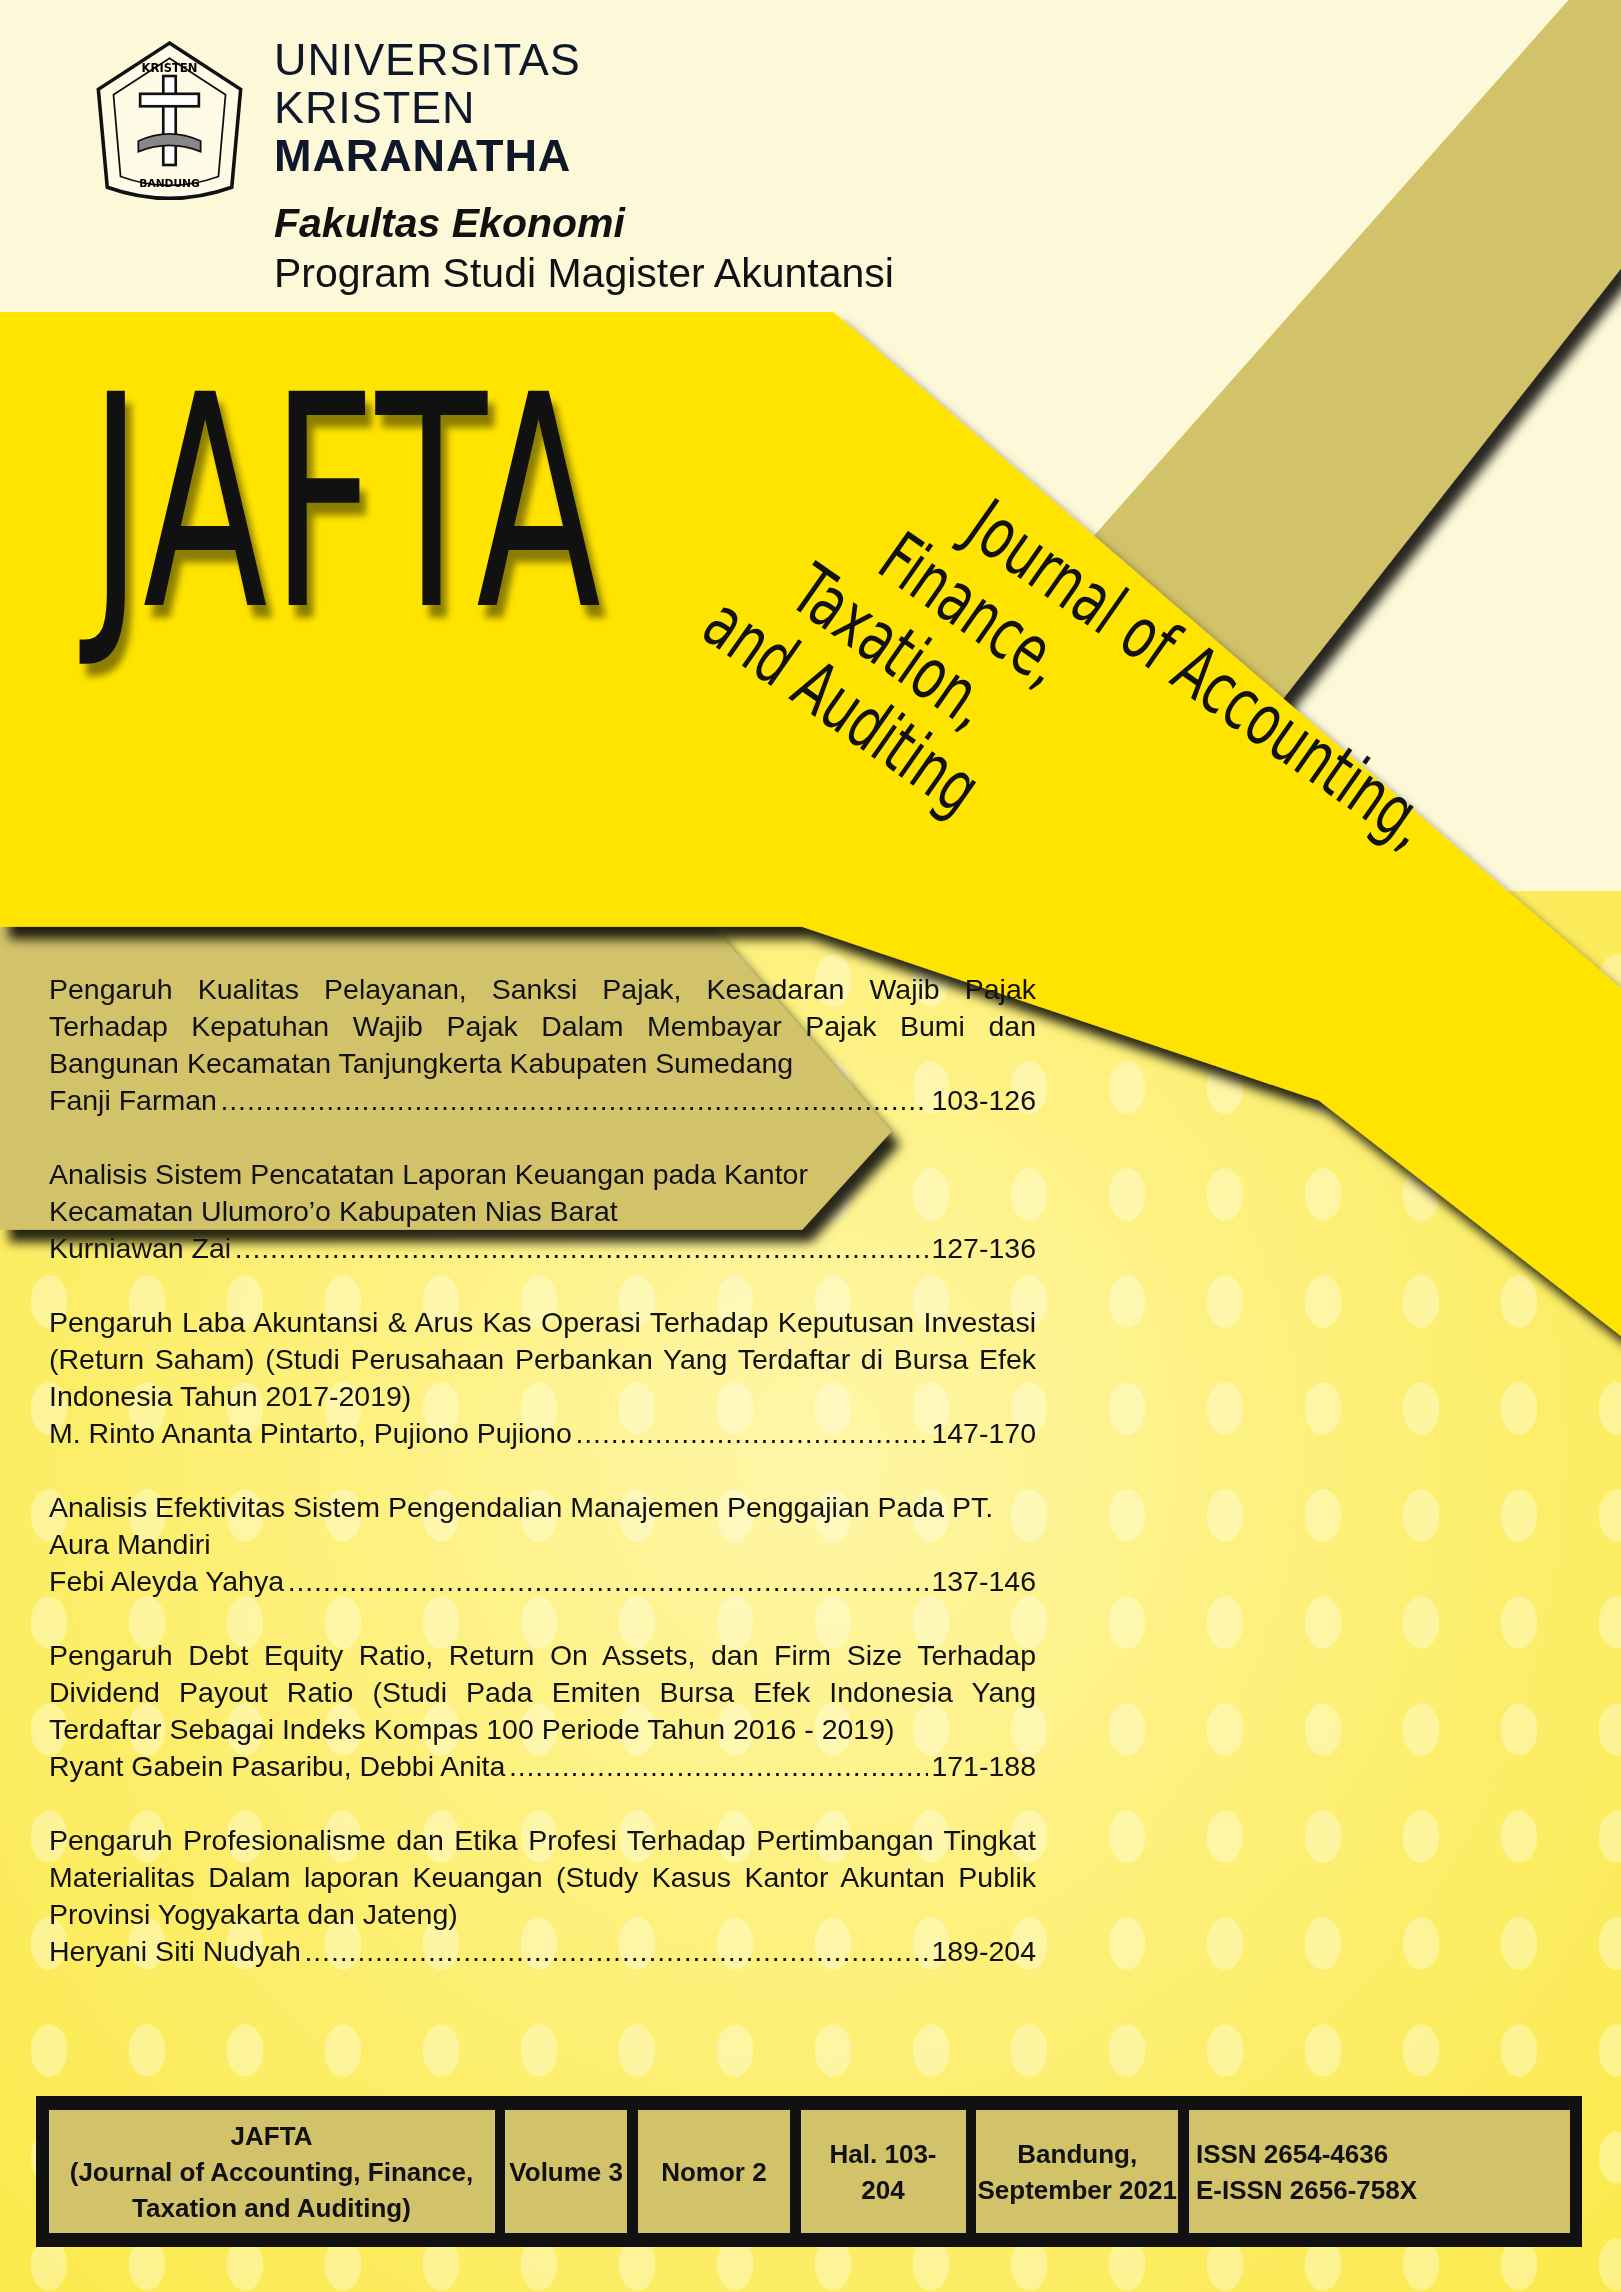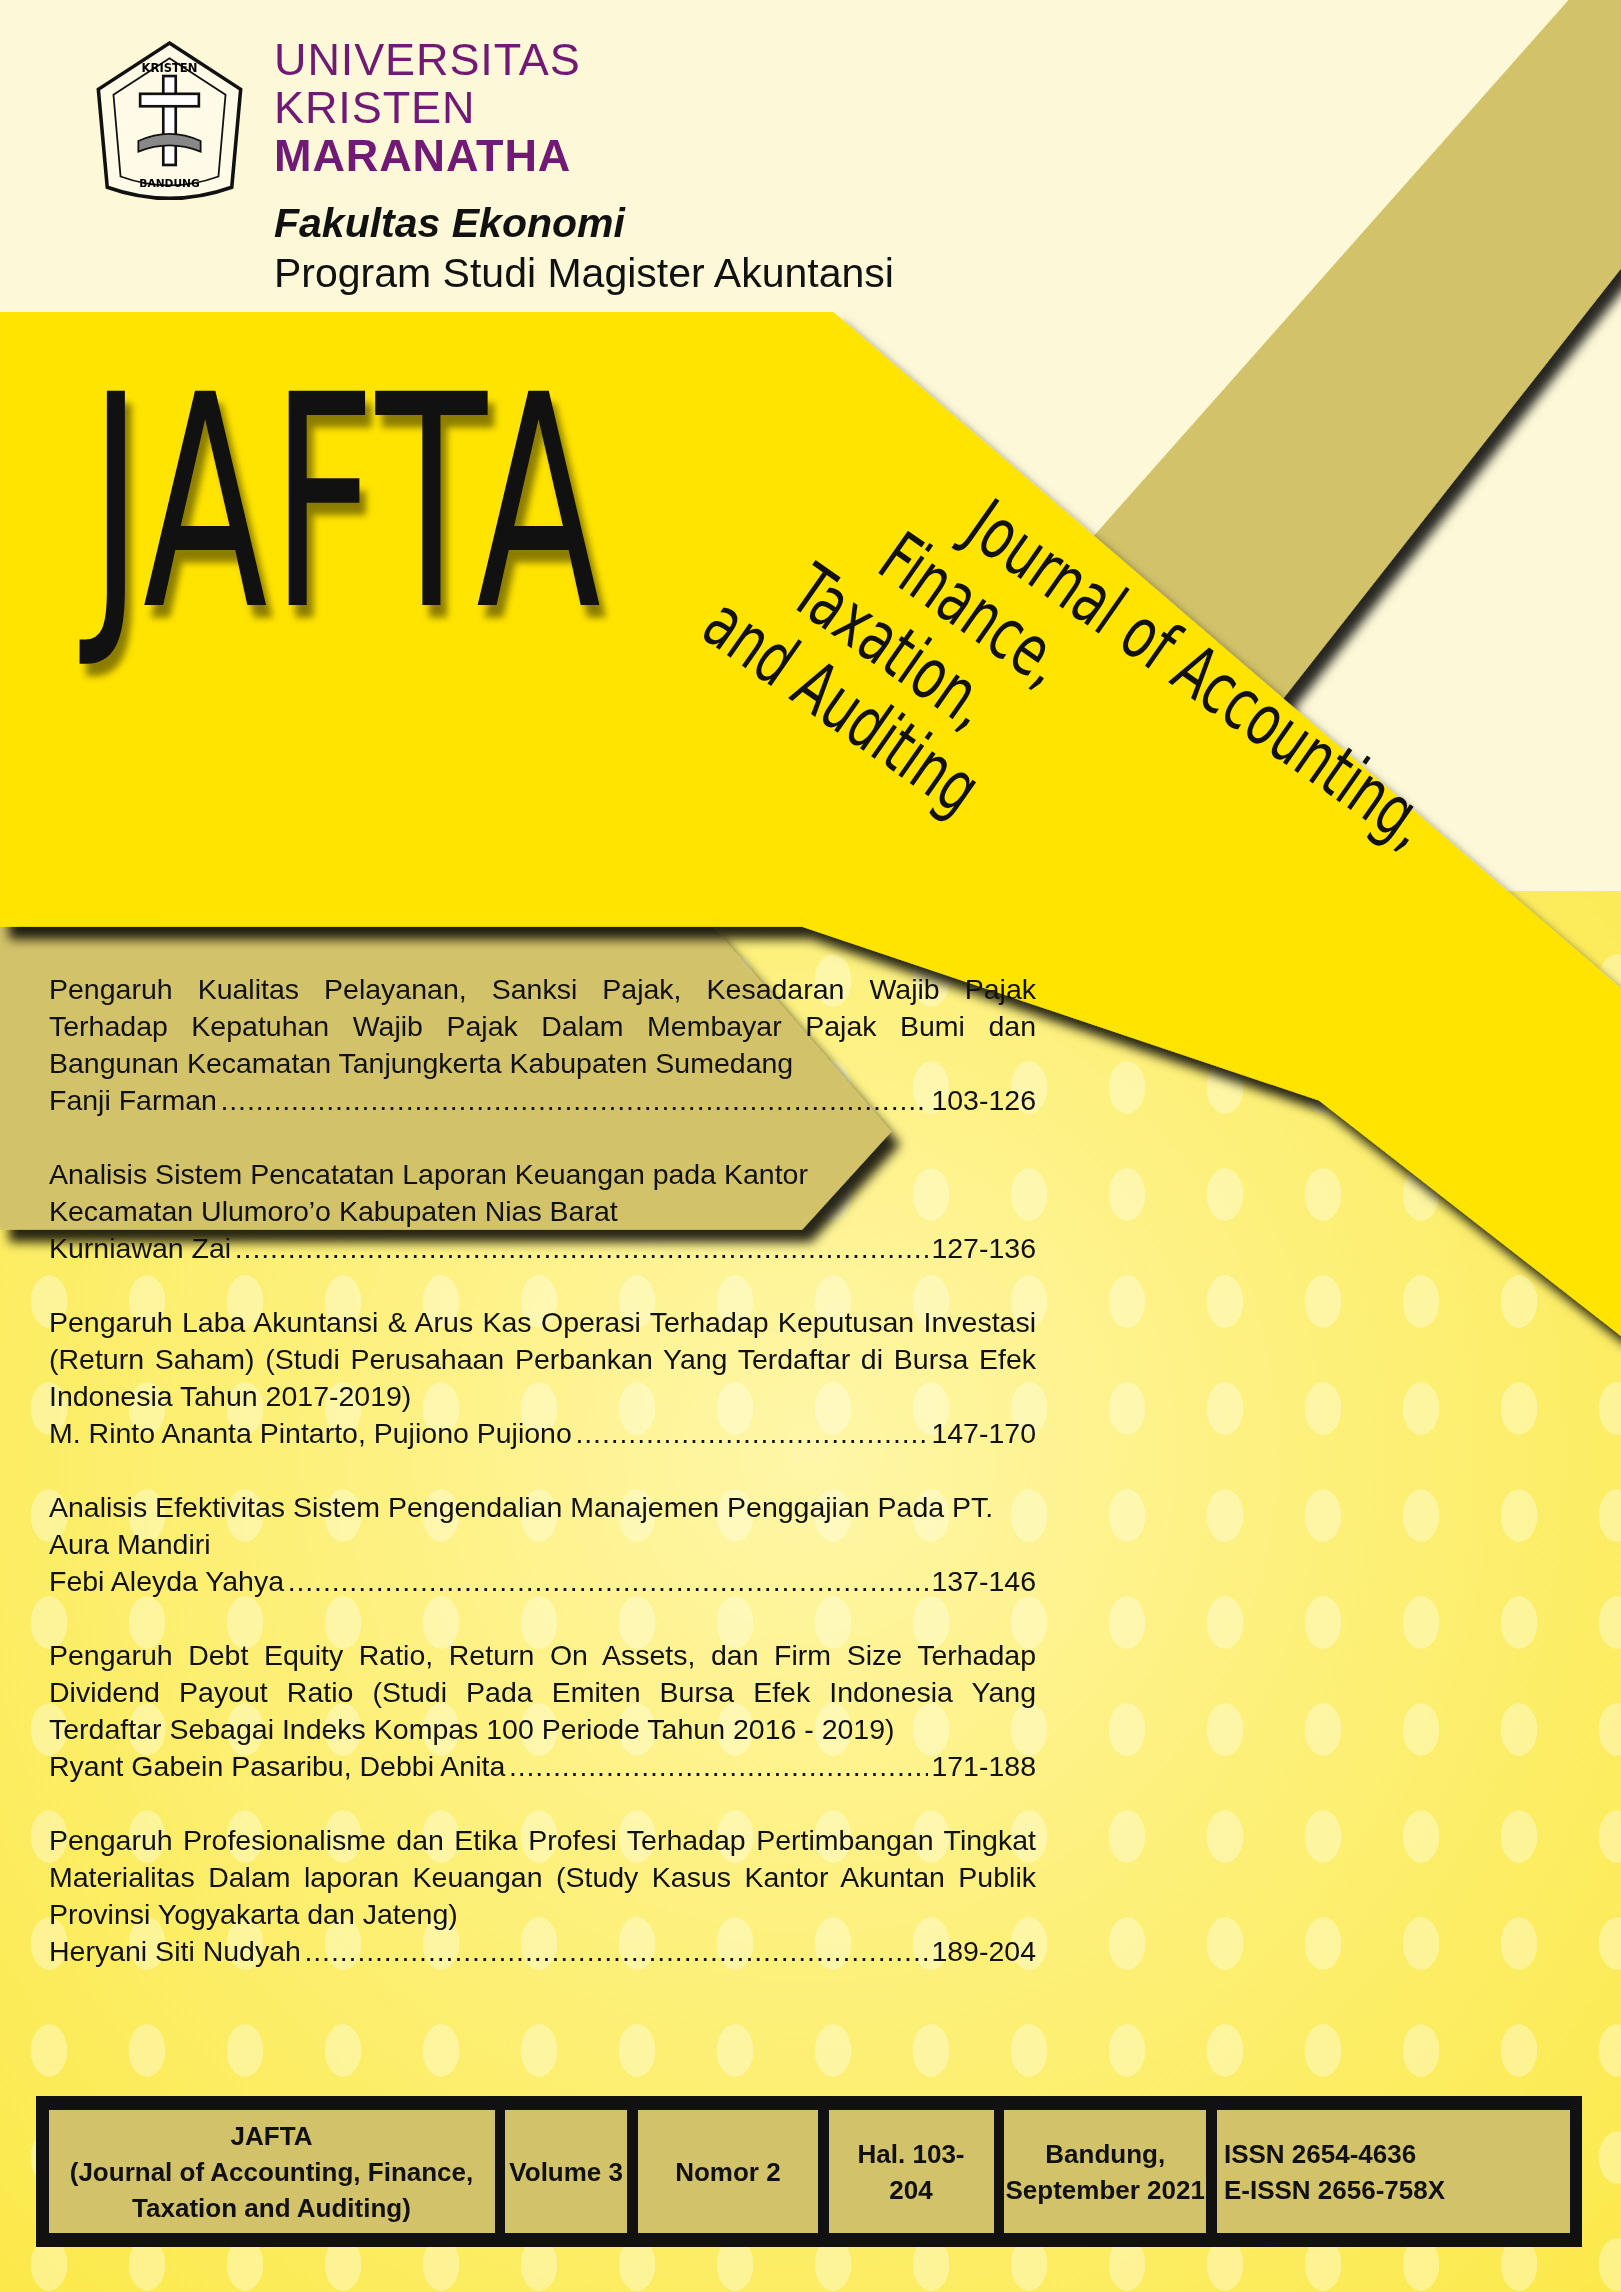--- a/index.html
+++ b/index.html
@@ -5,21 +5,21 @@
   html, body { margin:0; padding:0; }
   body { width:1622px; height:2293px; position:relative; overflow:hidden;
          background:#fdf9d8; font-family:"Liberation Sans", sans-serif; }
   .bg-lower { position:absolute; left:0; top:891px; width:1622px; height:1402px;
     background: radial-gradient(ellipse at 50% 40%, #fff6a8 0%, #fdf07a 45%, #fbe94a 100%); }
   .dots { position:absolute; left:0; top:927px; width:1622px; height:1366px;
     background-image: radial-gradient(ellipse 30px 43px at 50% 50%, rgba(255,255,235,0.55) 60%, transparent 62%);
     background-size:98px 107px; opacity:0.7; }
   svg.shapes { position:absolute; left:0; top:0; }
   .logo-block { position:absolute; left:85px; top:36px; }
-  .uni { position:absolute; left:274px; top:36px; font-size:45px; line-height:48px; color:#701a75; letter-spacing:0.9px; }
+  .uni { position:absolute; left:274px; top:36px; font-size:45px; line-height:48px; color:#0f172a; letter-spacing:0.9px; }
   .uni .light { font-weight:normal; }
   .uni .bold { font-weight:bold; }
   .fak { position:absolute; left:274px; top:198px; font-size:41px; line-height:50px; color:#111; }
   .fak .b { font-weight:bold;font-style:italic; }
   .jafta { position:absolute; left:89px; top:356px; font-family:"DejaVu Sans", sans-serif; font-size:294px;
     line-height:294px; color:#111; transform:scaleX(0.62); transform-origin:left top; letter-spacing:5.3px;
     text-shadow:10.7px 12.5px 9px rgba(0,0,0,0.45); }
   .journal { position:absolute; left:998px; top:486px; transform:rotate(35deg); transform-origin:left top;
     font-family:"DejaVu Sans", sans-serif; font-size:71px; line-height:77px; color:#111; }
   .journal div { transform:scaleX(0.7); transform-origin:left; white-space:nowrap; }
@@ -142,21 +142,21 @@
   <div class="cell" style="width:446px">
     <div>
       <div>JAFTA</div>
       <div>(Journal of Accounting, Finance,</div>
       <div>Taxation and Auditing)</div>
     </div>
   </div>
   <div class="cell" style="width:122px">
     <span>Volume 3</span>
   </div>
-  <div class="cell" style="width:180px">
+  <div class="cell" style="width:152px">
     <span>Nomor 2</span>
   </div>
   <div class="cell" style="width:165px">
     <div>
       <div>Hal. 103-</div>
       <div>204</div>
     </div>
   </div>
   <div class="cell" style="width:202px">
     <div>

